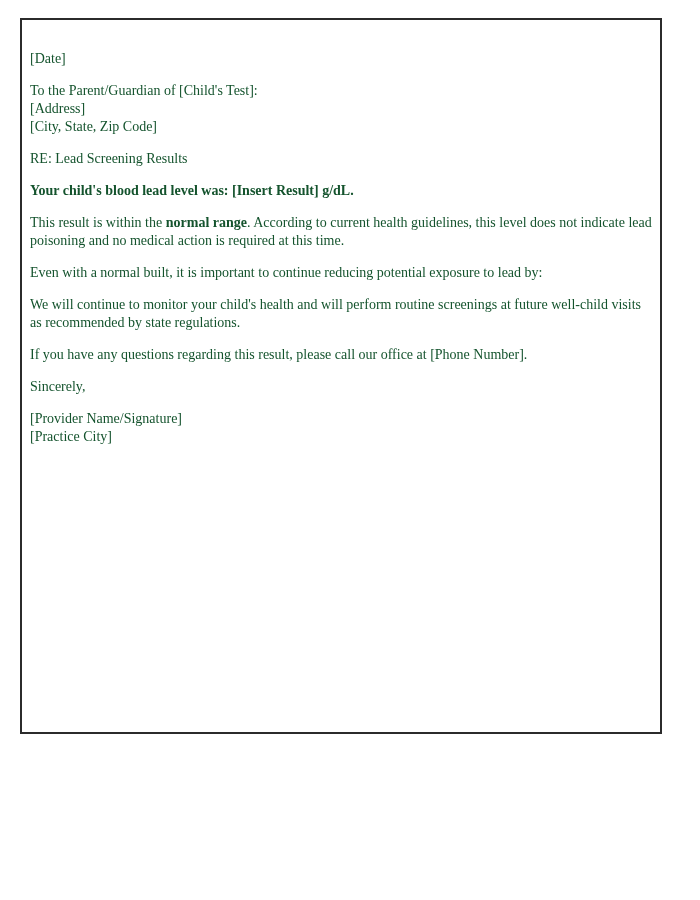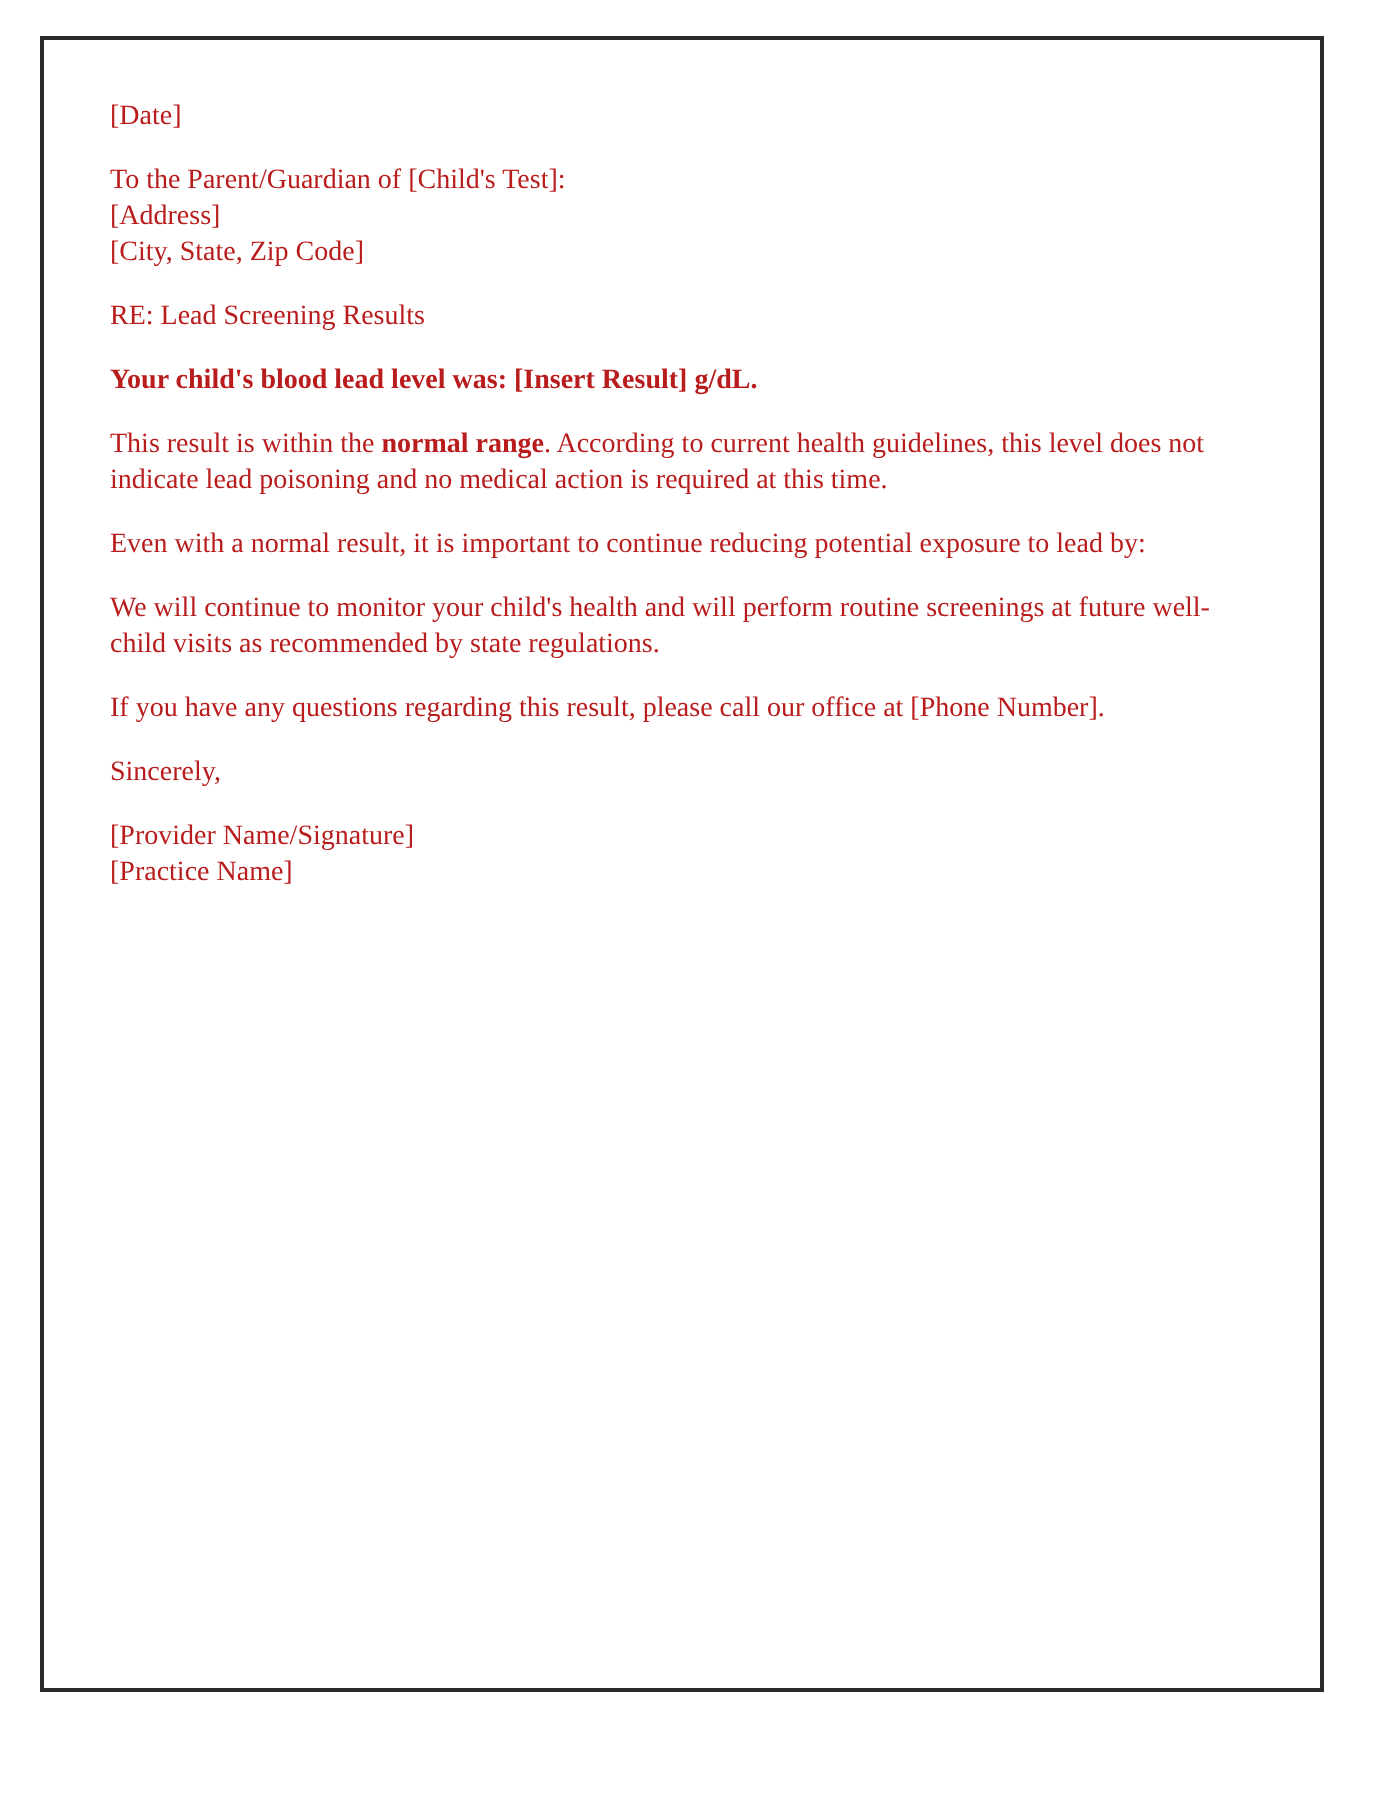--- a/index.html
+++ b/index.html
@@ -7,28 +7,28 @@
     padding: 0;
     background: #ffffff;
     width: 700px;
     height: 900px;
     overflow: hidden;
   }
   .letter-page {
     box-sizing: border-box;
     margin: 18px 0 0 20px;
     width: 642px;
-    height: 828px;
+    height: 716px;
     border: 2px solid #2b2b2b;
     background: #ffffff;
-    padding: 16px 33px;
+    padding: 16px 8px;
     font-family: "Liberation Serif", "DejaVu Serif", serif;
     font-size: 14px;
     line-height: 18px;
-    color: #b91c1c;
+    color: #14532d;
   }
   .letter-page p {
     margin: 14px 0;
   }
   .letter-page .line {
     display: block;
   }
   .bold {
     font-weight: bold;
   }
@@ -56,27 +56,27 @@
   </p>
 
   <p>RE: Lead Screening Results</p>
 
 
 
   <p class="bold">Your child's blood lead level was: [Insert Result] g/dL.</p>
 
   <p><span>This result is within the </span><span class="bold">normal range</span><span>. According to current health guidelines, this level does not indicate lead poisoning and no medical action is required at this time.</span></p>
 
-  <p>Even with a normal result, it is important to continue reducing potential exposure to lead by:</p>
+  <p>Even with a normal built, it is important to continue reducing potential exposure to lead by:</p>
 
 
   <p>We will continue to monitor your child's health and will perform routine screenings at future well-child visits as recommended by state regulations.</p>
 
   <p>If you have any questions regarding this result, please call our office at [Phone Number].</p>
 
   <p>Sincerely,</p>
 
   <p>
     <span class="line">[Provider Name/Signature]</span>
-    <span class="line">[Practice Name]</span>
+    <span class="line">[Practice City]</span>
   </p>
 
 </div>
 
 </body></html>

